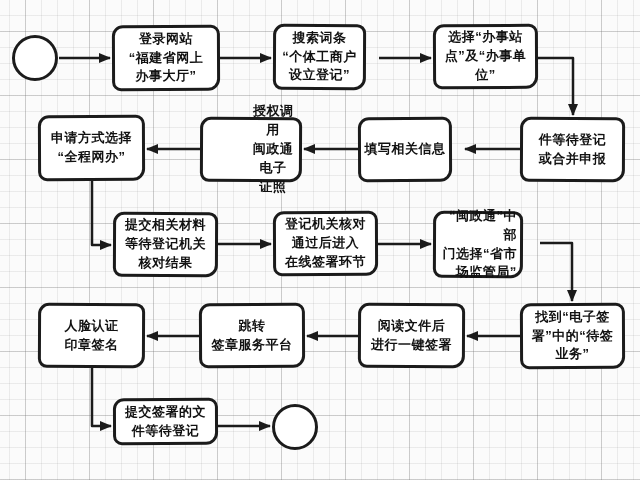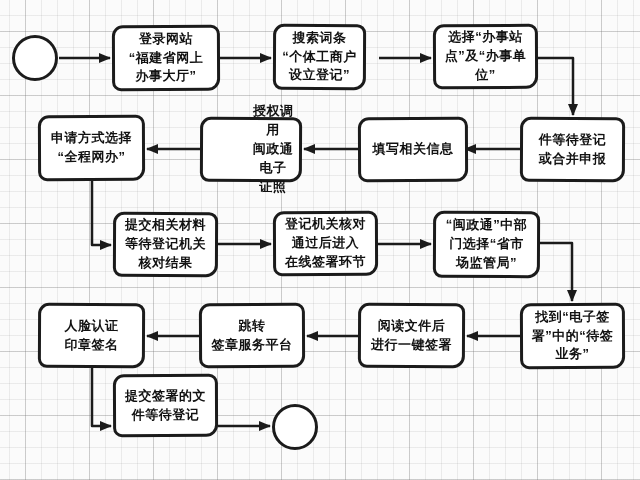--- a/index.html
+++ b/index.html
@@ -111,21 +111,21 @@
     <span class="label">选择“办事站
 点”及“办事单
 位”</span>
   </div>
 
   <div class="node r2" style="left:520px; top:117px; width:105px; height:65px;">
     <span class="label">件等待登记
 或合并申报</span>
   </div>
 
-  <div class="node r1" style="left:358px; top:117px; width:110px; height:65px;">
+  <div class="node r1" style="left:358px; top:117px; width:94px; height:65px;">
     <span class="label">填写相关信息</span>
   </div>
 
   <div class="node r2" style="left:200px; top:117px; width:102px; height:65px;padding-left:47px;">
     <span class="label">授权调用
 闽政通电子
 证照</span>
   </div>
 
   <div class="node r1" style="left:38px; top:115px; width:107px; height:66px;">
@@ -138,21 +138,21 @@
 等待登记机关
 核对结果</span>
   </div>
 
   <div class="node r1" style="left:273px; top:211px; width:105px; height:65px;">
     <span class="label">登记机关核对
 通过后进入
 在线签署环节</span>
   </div>
 
-  <div class="node r2" style="left:433px; top:211px; width:107px; height:67px;">
+  <div class="node r2" style="left:433px; top:211px; width:90px; height:67px;text-align:right;">
     <span class="label">“闽政通”中部
 门选择“省市
 场监管局”</span>
   </div>
 
   <div class="node r1" style="left:520px; top:303px; width:105px; height:66px;">
     <span class="label">找到“电子签
 署”中的“待签
 业务”</span>
   </div>
@@ -165,20 +165,20 @@
   <div class="node r2" style="left:38px; top:303px; width:107px; height:65px;">
     <span class="label">人脸认证
 印章签名</span>
   </div>
 
   <div class="node r1" style="left:199px; top:303px; width:106px; height:65px;">
     <span class="label">跳转
 签章服务平台</span>
   </div>
 
-  <div class="node r1" style="left:113px; top:374px; width:105px; height:63px;">
+  <div class="node r1" style="left:113px; top:398px; width:105px; height:47px;">
     <span class="label">提交签署的文
 件等待登记</span>
   </div>
 
   <div class="terminal" style="left:272px; top:404px;"></div>
 
 </div>
 
 </body></html>

